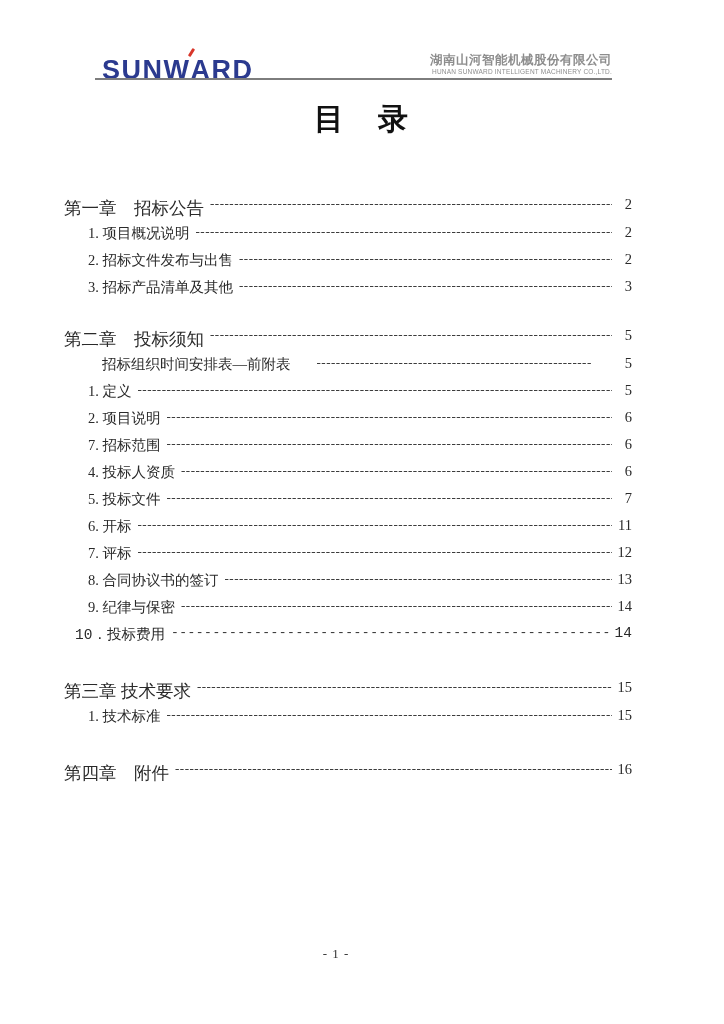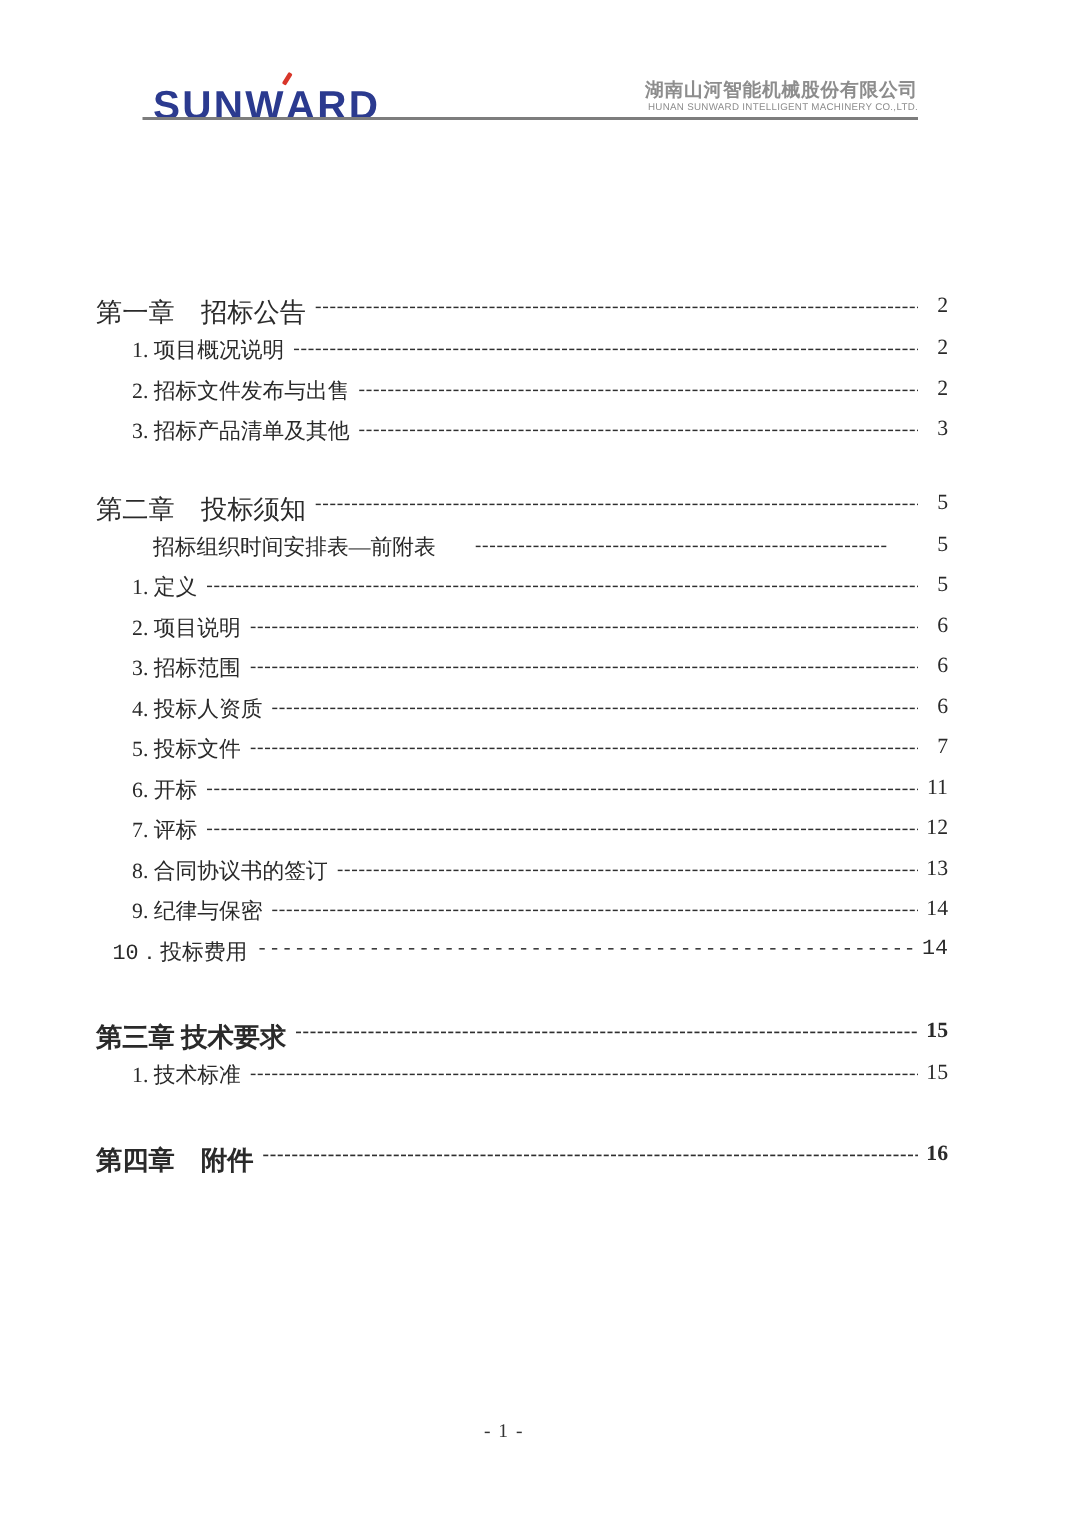--- a/index.html
+++ b/index.html
@@ -57,21 +57,21 @@
   
   .toc { position: absolute; left: 64px; top: 196px; width: 568px; }
   .row { display: flex; align-items: flex-start; height: 27px; }
   .row .label { white-space: nowrap; }
   .chapter { font-size: 17.5px; height: 28px; color: #2a2a2a; }
   .item, .subitem { font-size: 14.5px; color: #2a2a2a; }
   .item { padding-left: 24px; }
   .subitem { padding-left: 38px; gap: 20px; }
   .item10 { padding-left: 11px; font-family: Liberation Mono, monospace; }
   .gap { margin-top: 22px; }
-  .gap-lg { margin-top: 27px; font-weight: bold; }
+  .gap-lg { margin-top: 27px; }
   .leader {
     flex: 1; overflow: hidden; white-space: nowrap;
     margin: 0 3px 0 6px;
     font-size: 13px; letter-spacing: 0.5px;
     color: #2f2f2f;
   }
   .page-num { min-width: 17px; text-align: right; font-size: 14.5px; }
 
   
   .footer {
@@ -88,20 +88,21 @@
 
   <div class="logo"><span>SUN</span><span class="w"><span>W</span><span class="accent"></span></span><span>ARD</span></div>
 
   <div class="company">
     <div class="company-cn">湖南山河智能机械股份有限公司</div>
     <div class="company-en">HUNAN SUNWARD INTELLIGENT MACHINERY CO.,LTD.</div>
   </div>
 
   <div class="header-rule"></div>
 
+  <div class="doc-title">目　录</div>
 
   <div class="toc">
 
     <div class="row chapter">
       <span class="label">第一章　招标公告</span>
       <span class="leader">--------------------------------------------------------------------------------------------------------------------------------------------------------------------------------------------------------------------------------------------------------------------</span>
       <span class="page-num">2</span>
     </div>
     <div class="row item">
       <span class="label">1. 项目概况说明</span>
@@ -133,21 +134,21 @@
       <span class="label">1. 定义</span>
       <span class="leader">--------------------------------------------------------------------------------------------------------------------------------------------------------------------------------------------------------------------------------------------------------------------</span>
       <span class="page-num">5</span>
     </div>
     <div class="row item">
       <span class="label">2. 项目说明</span>
       <span class="leader">--------------------------------------------------------------------------------------------------------------------------------------------------------------------------------------------------------------------------------------------------------------------</span>
       <span class="page-num">6</span>
     </div>
     <div class="row item">
-      <span class="label">3. 招标范围</span>
+      <span class="label">7. 招标范围</span>
       <span class="leader">--------------------------------------------------------------------------------------------------------------------------------------------------------------------------------------------------------------------------------------------------------------------</span>
       <span class="page-num">6</span>
     </div>
     <div class="row item">
       <span class="label">4. 投标人资质</span>
       <span class="leader">--------------------------------------------------------------------------------------------------------------------------------------------------------------------------------------------------------------------------------------------------------------------</span>
       <span class="page-num">6</span>
     </div>
     <div class="row item">
       <span class="label">5. 投标文件</span>

